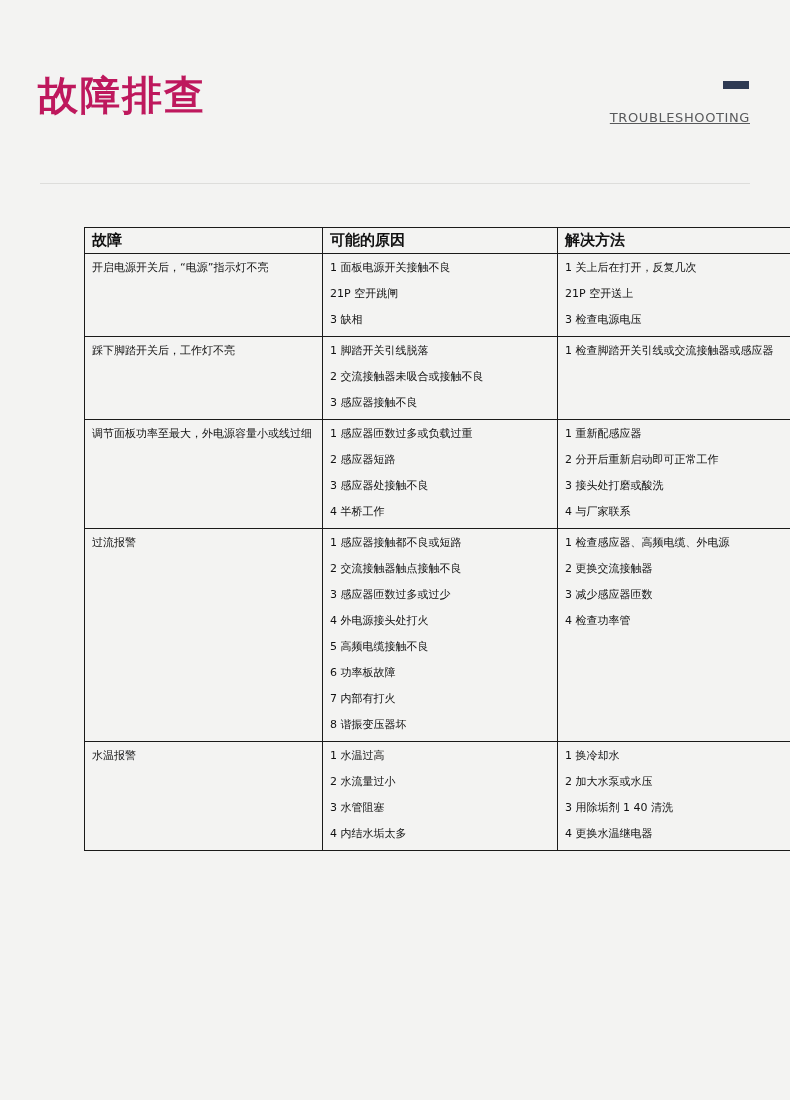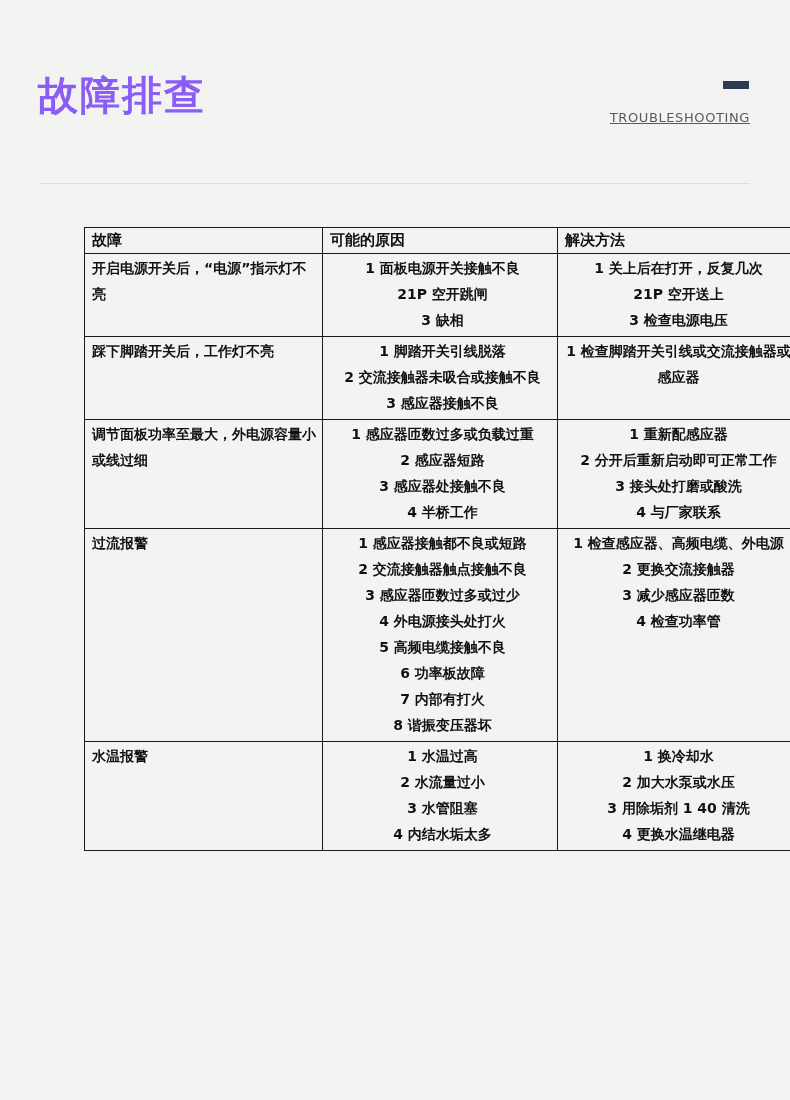--- a/index.html
+++ b/index.html
@@ -15,21 +15,21 @@
     background: #f3f3f2;
     overflow: hidden;
   }
   .page-title {
     position: absolute;
     left: 38px;
     top: 72px;
     font-size: 40px;
     line-height: 46px;
     font-weight: bold;
-    color: #8b5cf6;
+    color: #be185d;
     letter-spacing: 2px;
   }
   .accent-dash {
     position: absolute;
     right: 41px;
     top: 81px;
     width: 26px;
     height: 8px;
     background: #2e3a53;
   }
@@ -72,28 +72,27 @@
     color: #111;
     text-align: left;
     line-height: 25px;
     white-space: nowrap;
     overflow: hidden;
   }
   .trouble-table td {
     border: 1.5px solid #1a1a1a;
     vertical-align: top;
     padding: 1px 2px 3px 7px;
-    font-size: 14px;
-    font-weight: 700;
+    font-size: 11px;
+    font-weight: 400;
     line-height: 26px;
     color: #111;
   }
   td.lines {
     white-space: pre-line;
-    text-align: center;
   }
 </style>
 </head>
 <body>
 
 <div class="page">
 
   <div class="page-title">故障排查</div>
 
   <div class="accent-dash"></div>

